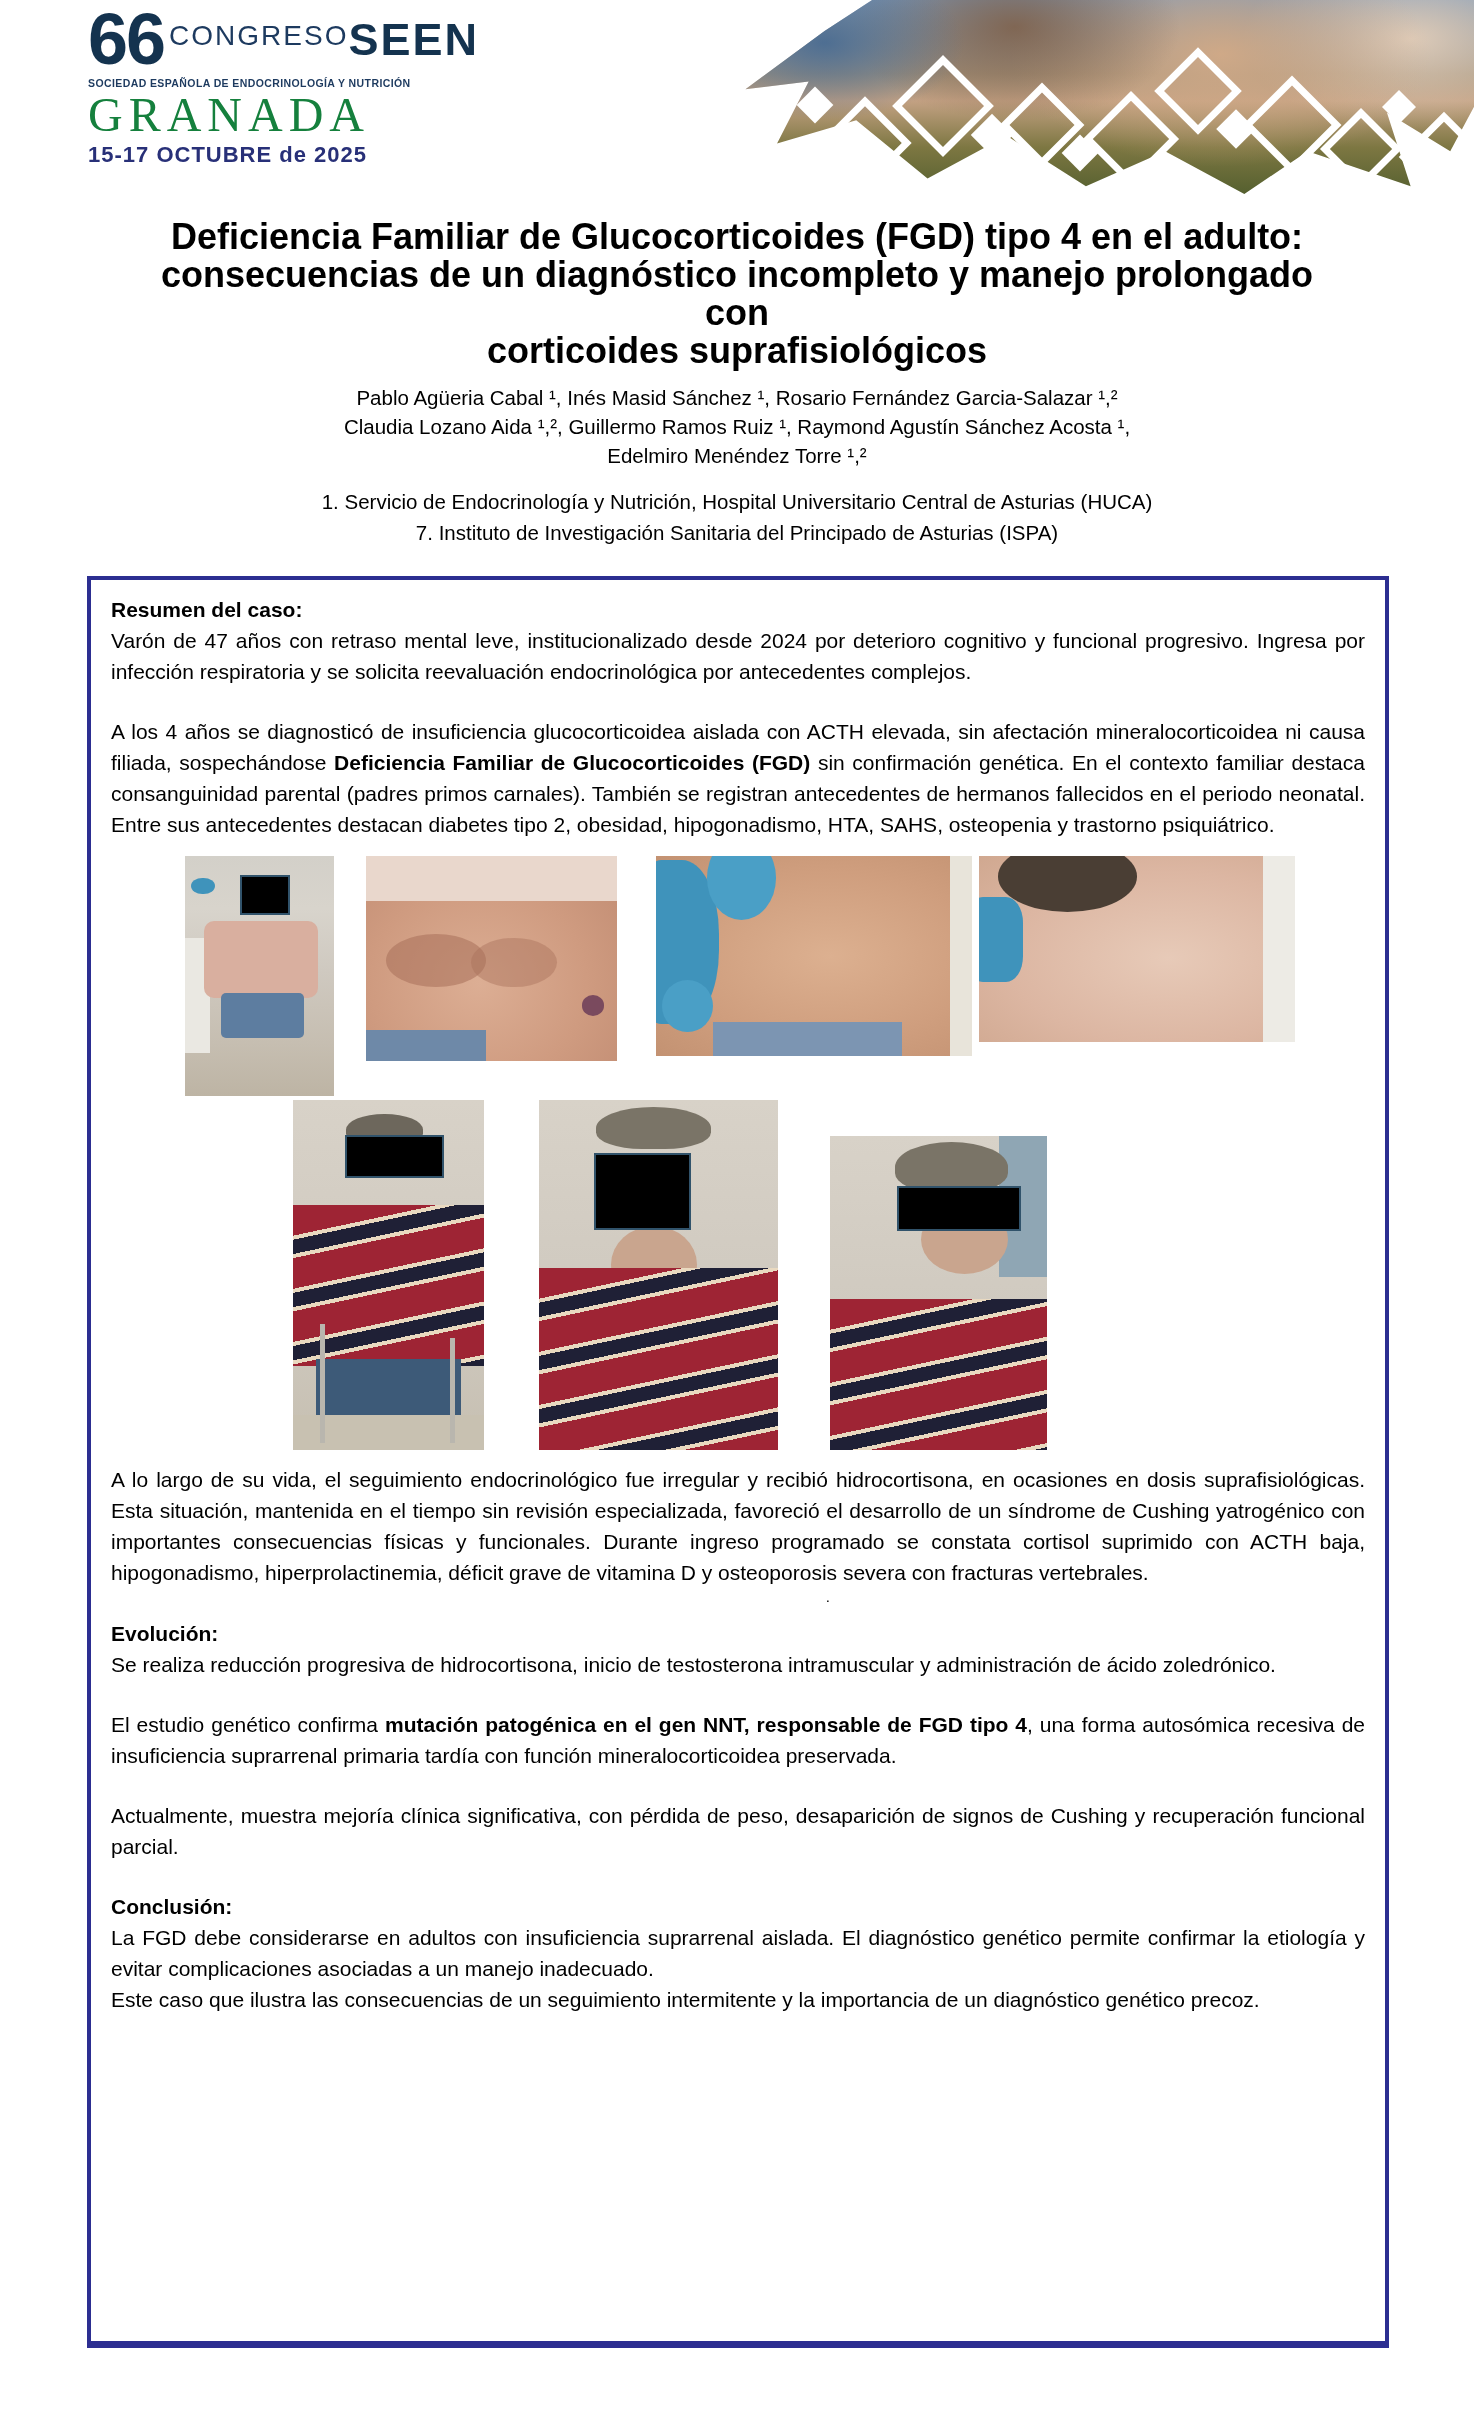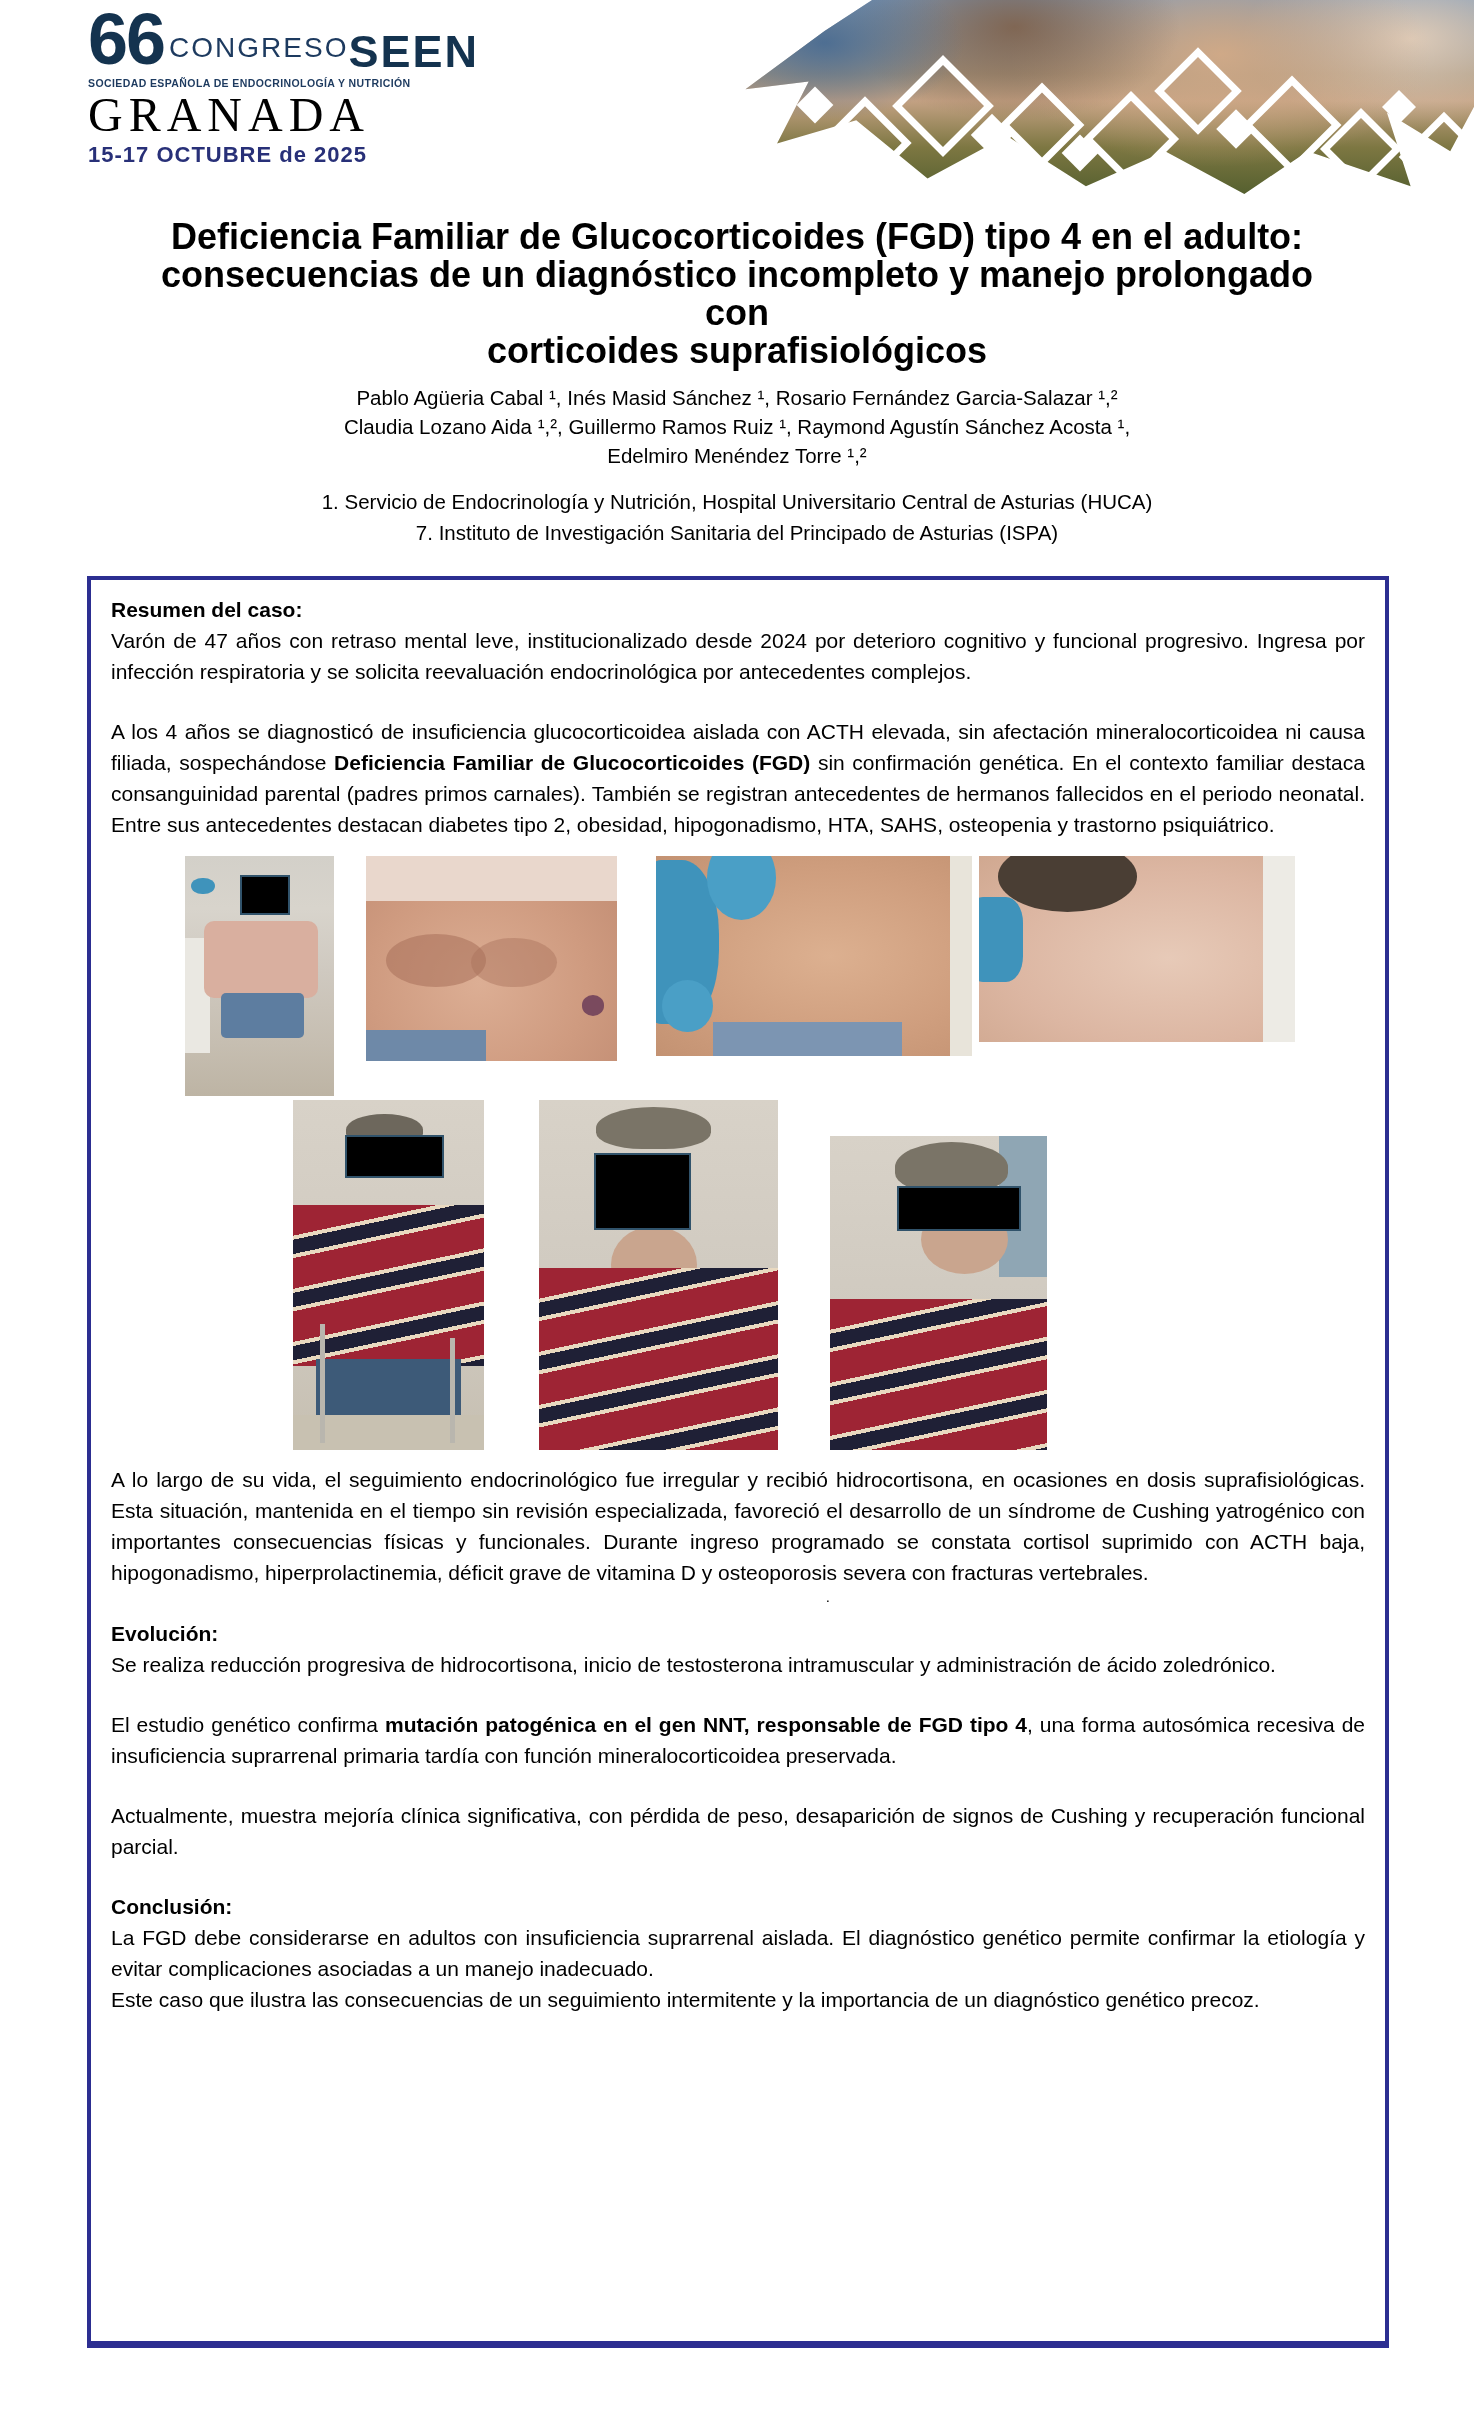--- a/index.html
+++ b/index.html
@@ -1,27 +1,27 @@
 <!DOCTYPE html>
 <html lang="es"><head>
 <meta charset="utf-8">
 <style>
   html,body{margin:0;padding:0;background:#ffffff;}
   body{width:1474px;height:2409px;position:relative;font-family:"Liberation Sans",sans-serif;color:#000;}
 
   
   .header{position:relative;width:1474px;height:196px;}
   .logo{position:absolute;left:88px;top:8px;width:380px;}
-  .logo-row{display:flex;align-items:flex-end;}
+  .logo-row{display:flex;align-items:center;}
   .logo-66{font-size:72px;font-weight:800;color:#14334f;line-height:62px;letter-spacing:-2px;}
   .logo-right{display:flex;margin-left:5px;padding-top:2px;}
   .logo-congreso{font-size:28px;font-weight:400;color:#1d3a5f;letter-spacing:2px;line-height:28px;}
   .logo-seen{font-size:45px;font-weight:800;color:#14334f;letter-spacing:2px;line-height:36px;}
   .logo-tagline{font-size:10.5px;font-weight:700;color:#1d3a5f;letter-spacing:.4px;margin-top:7px;white-space:nowrap;}
-  .logo-city{font-family:"Liberation Serif",serif;font-size:48px;color:#000000;letter-spacing:6px;line-height:50px;margin-top:1px;}
+  .logo-city{font-family:"Liberation Serif",serif;font-size:48px;color:#15803d;letter-spacing:6px;line-height:50px;margin-top:1px;}
   .logo-dates{font-size:22px;font-weight:600;color:#283078;letter-spacing:1px;margin-top:2px;}
 
   .artwork{position:absolute;right:0;top:0;width:792px;height:194px;}
   .artwork-bg{position:absolute;inset:0;
     background:
       radial-gradient(ellipse 200px 110px at 18% 22%, rgba(74,108,146,.95) 0%, rgba(74,108,146,0) 70%),
       radial-gradient(ellipse 230px 130px at 42% 14%, rgba(126,94,70,.85) 0%, rgba(126,94,70,0) 72%),
       radial-gradient(ellipse 280px 150px at 68% 28%, rgba(210,170,135,.95) 0%, rgba(210,170,135,0) 75%),
       radial-gradient(ellipse 240px 130px at 92% 20%, rgba(226,206,186,.95) 0%, rgba(226,206,186,0) 70%),
       linear-gradient(180deg,#7d98b6 0%,#a4947e 38%,#c3a183 52%,#7d7742 76%,#55602f 100%);

